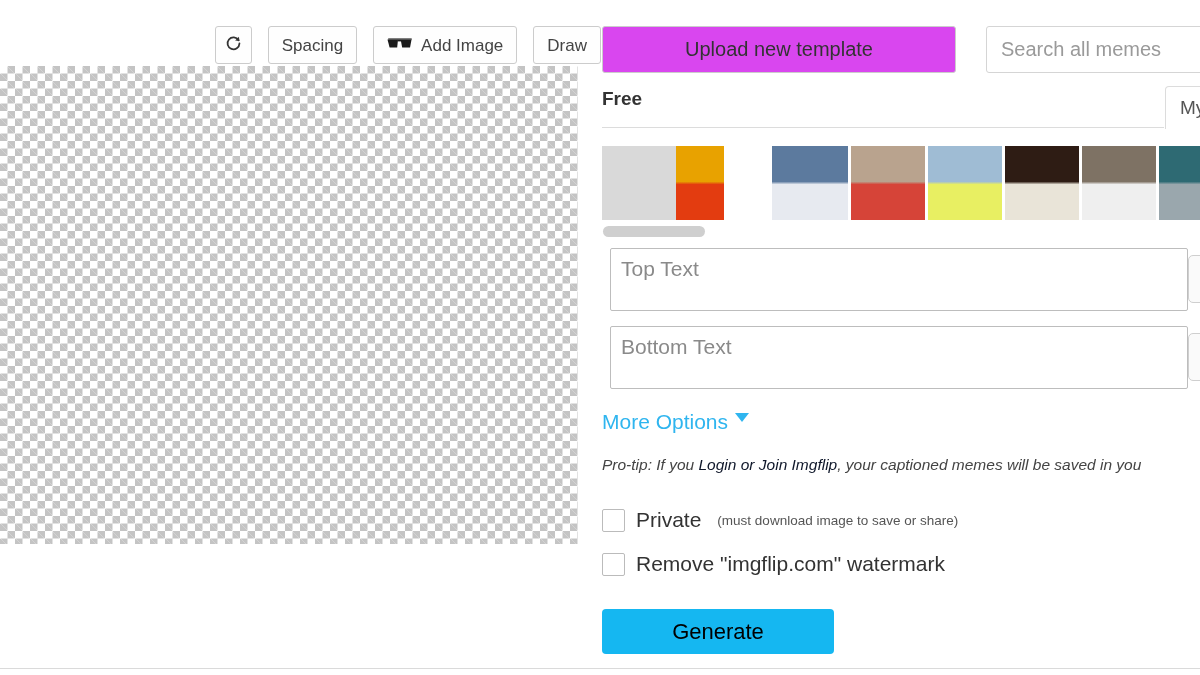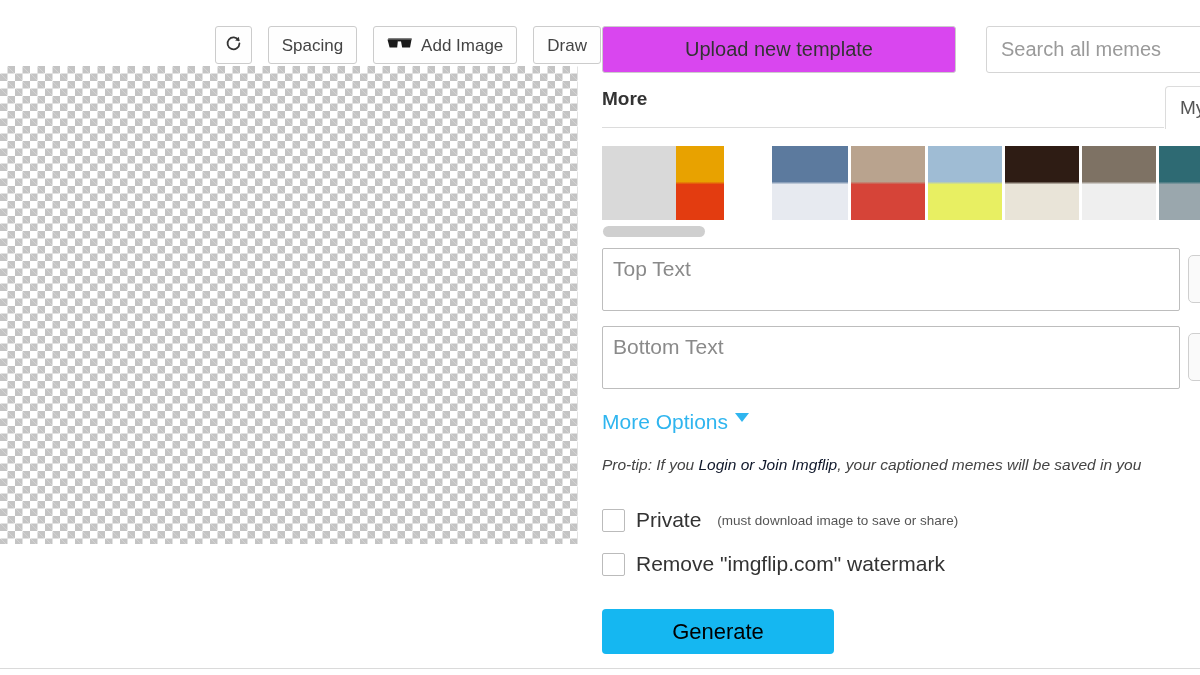--- a/index.html
+++ b/index.html
@@ -193,21 +193,21 @@
   .text-row {
     position: absolute;
     left: 0;
     width: 598px;
     height: 63px;
   }
   #top-text-row  { top: 248px; }
   #bot-text-row  { top: 326px; }
   .meme-textarea {
     position: absolute;
-    left: 0; top: 0;
+    left: 8px; top: 0;
     width: 578px;
     height: 63px;
     border: 1px solid #bdbdbd;
     border-radius: 2px;
     background: #fff;
     font-size: 21px;
     color: #777;
     padding: 8px 10px;
     resize: none;
     outline: none;
@@ -357,21 +357,21 @@
 
     <div id="template-bar">
       <div id="upload-template-btn">
         <span>Upload new template</span>
       </div>
       <input id="search-memes-input" type="text" placeholder="Search all memes" style="">
     </div>
 
     <div id="tabs-row">
       <div id="tab-free-label">
-        <span>More</span>
+        <span>Free</span>
       </div>
       <div id="tabs-underline"></div>
       <div id="tab-my">
         <span>My</span>
       </div>
     </div>
 
     <div id="thumb-strip">
         <div class="thumb" style="width: 74px; margin-left: 0px; background: linear-gradient(rgb(217, 217, 217) 0%, rgb(217, 217, 217) 48%, rgb(217, 217, 217) 52%, rgb(217, 217, 217) 100%);"></div>
         <div class="thumb" style="width: 48px; margin-left: 0px; background: linear-gradient(rgb(232, 162, 0) 0%, rgb(232, 162, 0) 48%, rgb(227, 60, 16) 52%, rgb(227, 60, 16) 100%);"></div>

